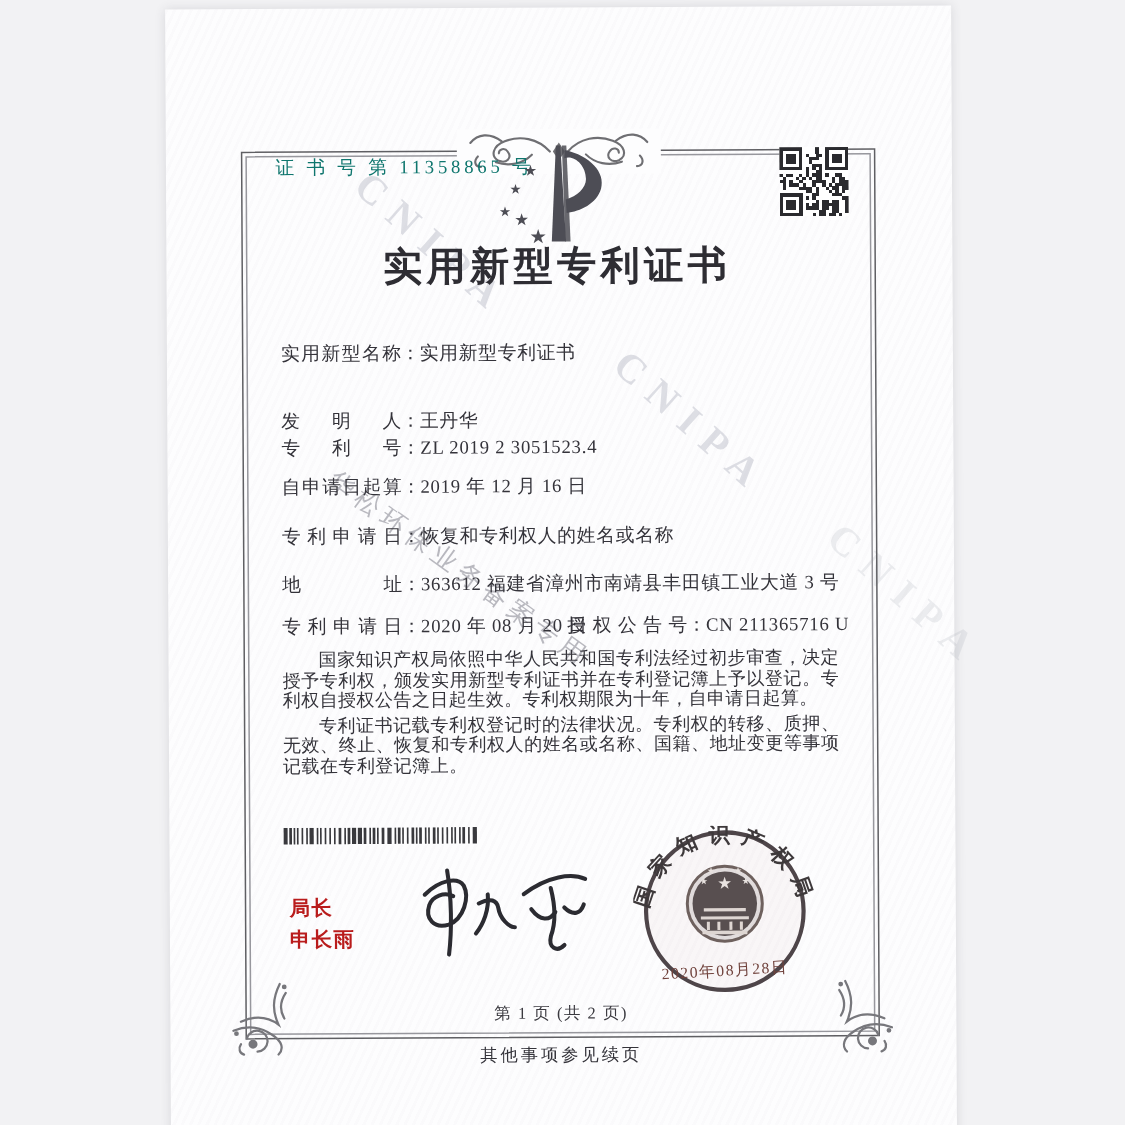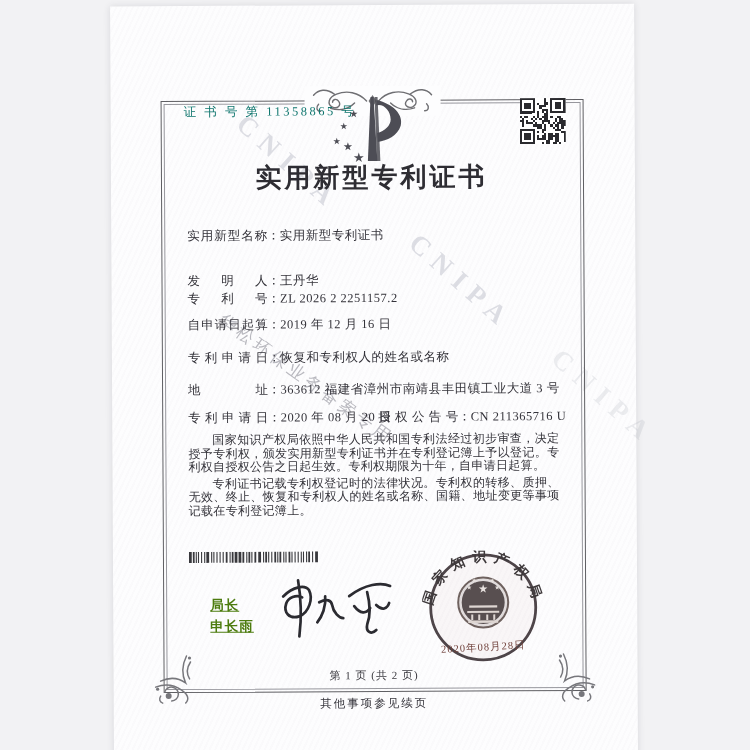--- a/index.html
+++ b/index.html
@@ -35,22 +35,22 @@
          letter-spacing:3px;color:#2e2d33;}
   .frow{left:188px;font-size:12.5px;color:#34333a;white-space:nowrap;}
   .flabel{display:inline-block;width:80px;text-align:justify;text-align-last:justify;vertical-align:top;}
   .fcolon{display:inline-block;}
   .fvalue{letter-spacing:.5px;}
   .pair2{position:absolute;left:190px;top:0;white-space:nowrap;}
   .paras{left:188px;top:433px;width:371px;font-size:12px;line-height:13.6px;color:#34333a;
          text-align:justify;letter-spacing:.3px;}
   .paras p{margin:0 0 3px 0;text-indent:2em;}
   .barcode{left:188px;top:551px;line-height:0;}
-  .signer{left:209px;top:594px;font-family:"Liberation Sans","DejaVu Sans",sans-serif;
-          font-weight:bold;font-size:13.5px;color:#4d7c0f;line-height:21px;letter-spacing:1px;text-decoration:underline;}
+  .signer{left:192px;top:594px;font-family:"Liberation Sans","DejaVu Sans",sans-serif;
+          font-weight:bold;font-size:13.5px;color:#b91c1c;line-height:21px;letter-spacing:1px;}
   .signature{left:268px;top:572px;line-height:0;}
   .seal{left:421px;top:551px;line-height:0;}
   .pageinfo{left:162px;top:668px;width:421px;text-align:center;font-size:11px;
             letter-spacing:1px;color:#3a393f;}
   .contnote{left:162px;top:696px;width:421px;text-align:center;font-size:11.5px;
             letter-spacing:2px;color:#34333a;}
   svg{display:block;}
 </style>
 </head>
 <body>
@@ -274,21 +274,21 @@
 
   <div class="abs title">实用新型专利证书</div>
 
   <div class="abs frow" style="top:227px;">
     <span class="flabel">实用新型名称</span><span class="fcolon">：</span><span class="fvalue">实用新型专利证书</span>
   </div>
   <div class="abs frow" style="top:260px;margin-top:12px;">
     <span class="flabel">发明人</span><span class="fcolon">：</span><span class="fvalue">王丹华</span>
   </div>
   <div class="abs frow" style="top:290px;">
-    <span class="flabel">专利号</span><span class="fcolon">：</span><span class="fvalue">ZL 2026 2 2251157.2</span>
+    <span class="flabel">专利号</span><span class="fcolon">：</span><span class="fvalue">ZL 2019 2 3051523.4</span>
   </div>
   <div class="abs frow" style="top:316px;">
     <span class="flabel">自申请日起算</span><span class="fcolon">：</span><span class="fvalue">2019 年 12 月 16 日</span>
   </div>
   <div class="abs frow" style="top:349px;">
     <span class="flabel">专利申请日</span><span class="fcolon">：</span><span class="fvalue">恢复和专利权人的姓名或名称</span>
   </div>
   <div class="abs frow" style="top:381px;">
     <span class="flabel">地址</span><span class="fcolon">：</span><span class="fvalue">363612 福建省漳州市南靖县丰田镇工业大道 3 号</span>
   </div>

